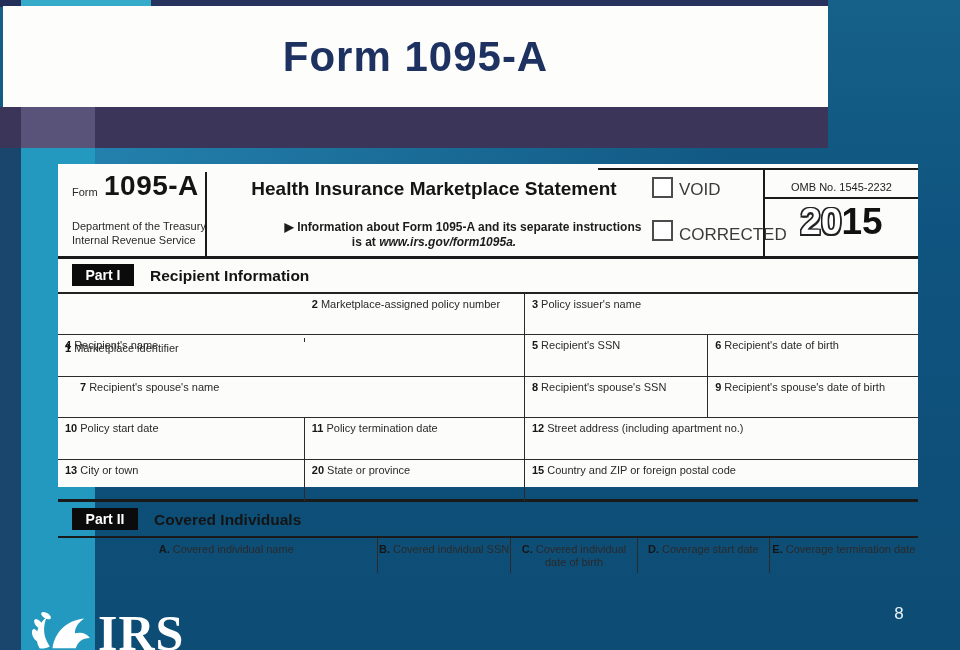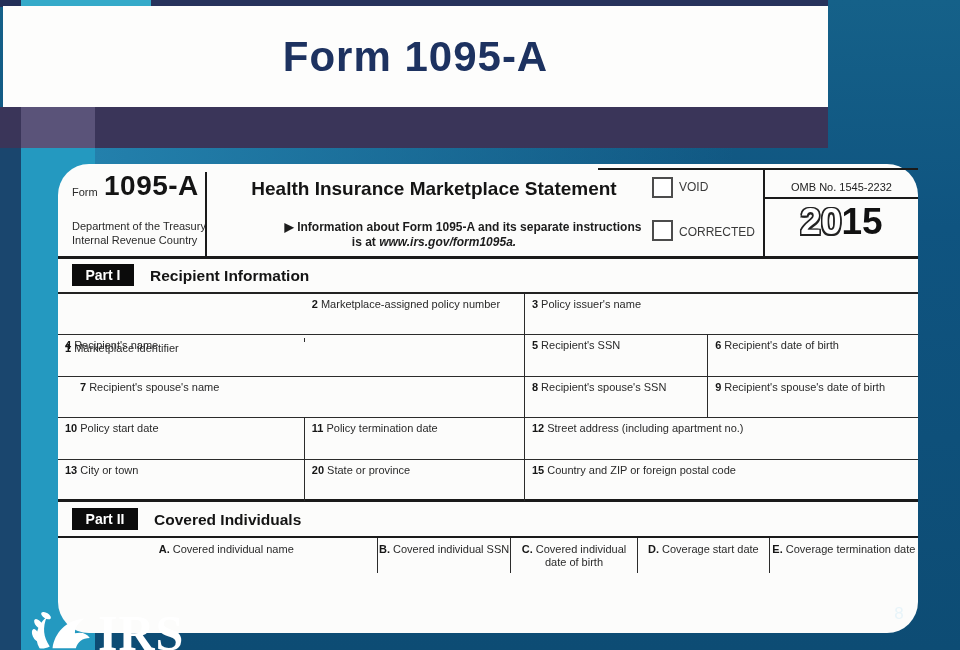--- a/index.html
+++ b/index.html
@@ -21,36 +21,36 @@
               background:linear-gradient(90deg,#2380ac,rgba(15,84,128,0));}
   .navy-stripe{position:absolute;left:0;top:148px;width:21px;height:502px;background:#1a466e;}
   .teal-stripe{position:absolute;left:21px;top:148px;width:74px;height:502px;background:#2499c0;}
   .page-number{position:absolute;left:884px;top:604px;width:30px;text-align:center;
                color:#e8f4f9;font-size:17px;}
   
   .irs-logo{position:absolute;left:26px;top:611px;display:flex;align-items:flex-start;gap:4px;}
   .irs-text{font-family:"Liberation Serif", serif;font-weight:bold;font-size:50px;line-height:0.9;
             color:#fff;letter-spacing:1px;}
   
-  .form{position:absolute;left:58px;top:164px;width:860px;height:469px;background:#fcfcfb;
-        color:#1f1f1f;border-radius:31px;}
+  .form{position:absolute;left:58px;top:164px;width:860px;height:323px;background:#fcfcfb;
+        color:#1f1f1f;}
   .abs{position:absolute;}
   .form .small{font-size:11px;color:#2a2a2a;}
   .form-number{font-size:28px;font-weight:bold;letter-spacing:0.5px;color:#141414;}
   .vline{position:absolute;width:2px;background:#1a1a1a;}
   .hline{position:absolute;height:2px;background:#1a1a1a;}
   .stmt-title{position:absolute;left:150px;top:14px;width:452px;text-align:center;
               font-size:19px;font-weight:bold;color:#141414;}
   .info1{position:absolute;left:150px;top:56px;width:452px;text-align:center;
          font-size:12px;font-weight:bold;color:#1c1c1c;padding-left:29px;}
   .info2{position:absolute;left:150px;top:71px;width:452px;text-align:center;
          font-size:12px;font-weight:bold;color:#1c1c1c;}
   .info2 i{font-style:italic;}
   .checkbox{position:absolute;width:17px;height:17px;border:2px solid #4c4c4c;background:#fff;}
-  .cb-label{position:absolute;font-size:12px;color:#3a3a3a;}
+  .cb-label{position:absolute;font-size:17px;color:#3a3a3a;}
   .omb{position:absolute;left:707px;top:17px;width:153px;text-align:center;font-size:11px;color:#222;}
   .year{position:absolute;left:707px;top:36px;width:153px;text-align:center;
         font-size:37px;font-weight:bold;line-height:1.2;color:#111;}
   .year-outline{color:#fff;text-shadow:-1.5px -1.5px 0 #222,1.5px -1.5px 0 #222,
                 -1.5px 1.5px 0 #222,1.5px 1.5px 0 #222,0 1.5px 0 #222,0 -1.5px 0 #222,
                 1.5px 0 0 #222,-1.5px 0 0 #222;}
   .part-badge{position:absolute;background:#0b0b0b;color:#fff;font-weight:bold;font-size:14px;
               display:flex;align-items:center;justify-content:center;height:22px;}
   .part-title{position:absolute;font-size:15.5px;font-weight:bold;color:#141414;}
   
@@ -88,21 +88,21 @@
   <div class="purple-light"></div>
   <div class="light-band"></div>
   <div class="navy-stripe"></div>
   <div class="teal-stripe"></div>
 
   <div class="form">
 
     <div class="abs small" style="left:14px;top:22px;">Form</div>
     <div class="abs form-number" style="left:46px;top:6px;">1095-A</div>
     <div class="abs small" style="left:14px;top:56px;line-height:13px;">Department of the Treasury</div>
-    <div class="abs small" style="left:14px;top:70px;line-height:13px;">Internal Revenue Country</div>
+    <div class="abs small" style="left:14px;top:70px;line-height:13px;">Internal Revenue Service</div>
 
     <div class="vline" style="left:147px;top:8px;height:84px;"></div>
 
     <div class="stmt-title">Health Insurance Marketplace Statement</div>
     <div class="info1">▶ Information about Form 1095-A and its separate instructions</div>
     <div class="info2"><span>is at </span><i>www.irs.gov/form1095a.</i></div>
 
     <div class="checkbox" style="left:594px;top:13px;"></div>
     <div class="cb-label" style="left:621px;top:16px;">VOID</div>
     <div class="checkbox" style="left:594px;top:56px;"></div>

